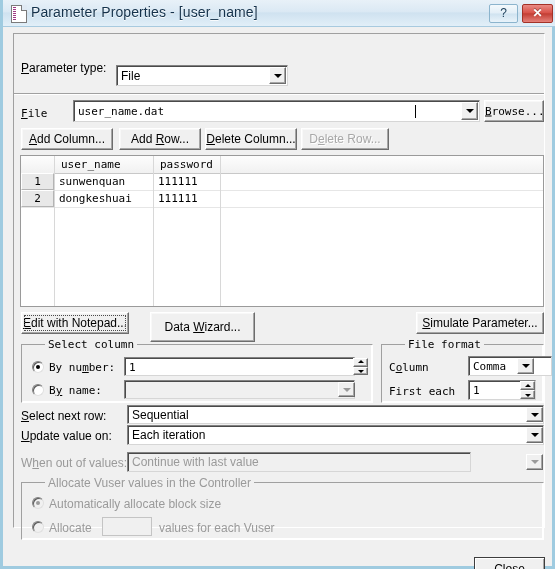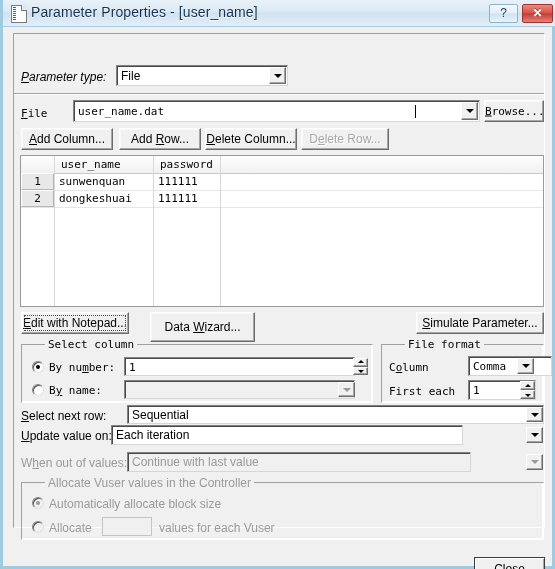--- a/index.html
+++ b/index.html
@@ -187,21 +187,21 @@
     </div>
     <div class="title-text">Parameter Properties - [user_name]</div>
     <div class="btn-help">?</div>
     <div class="btn-close">✕</div>
   </div>
 
   <div class="content">
 
     <div class="panel" style="left:7px;top:6px;width:532px;height:495px;"></div>
 
-    <div class="lbl" style="left:15px;top:43px;font-style:italic;">
+    <div class="lbl" style="left:15px;top:34px;">
       <u>P</u>arameter type:
     </div>
     <div class="field" style="left:110px;top:38px;width:172px;height:21px;">
       <div class="txt">File</div>
     </div>
     <div class="drop" style="left:263px;top:40px;height:17px;">
       <div class="arrow-d"></div>
     </div>
 
     <div style="position:absolute;left:8px;top:66px;width:530px;height:1px;background:#a0a0a0;"></div>
@@ -334,21 +334,21 @@
     <div class="field" style="left:121px;top:378px;width:417px;height:19px;">
       <div class="txt">Sequential</div>
     </div>
     <div class="drop" style="left:520px;top:380px;height:15px;">
       <div class="arrow-d"></div>
     </div>
 
     <div class="lbl" style="left:15px;top:402px;">
       <u>U</u>pdate value on:
     </div>
-    <div class="field" style="left:105px;top:398px;width:352px;height:20px;">
+    <div class="field" style="left:121px;top:398px;width:417px;height:20px;">
       <div class="txt">Each iteration</div>
     </div>
     <div class="drop" style="left:520px;top:400px;height:16px;">
       <div class="arrow-d"></div>
     </div>
 
     <div class="lbl" style="left:15px;top:429px;color:#9a9a9a;">
       W<u>h</u>en out of values:
     </div>
     <div class="field disabled" style="left:121px;top:425px;width:344px;height:20px;">

